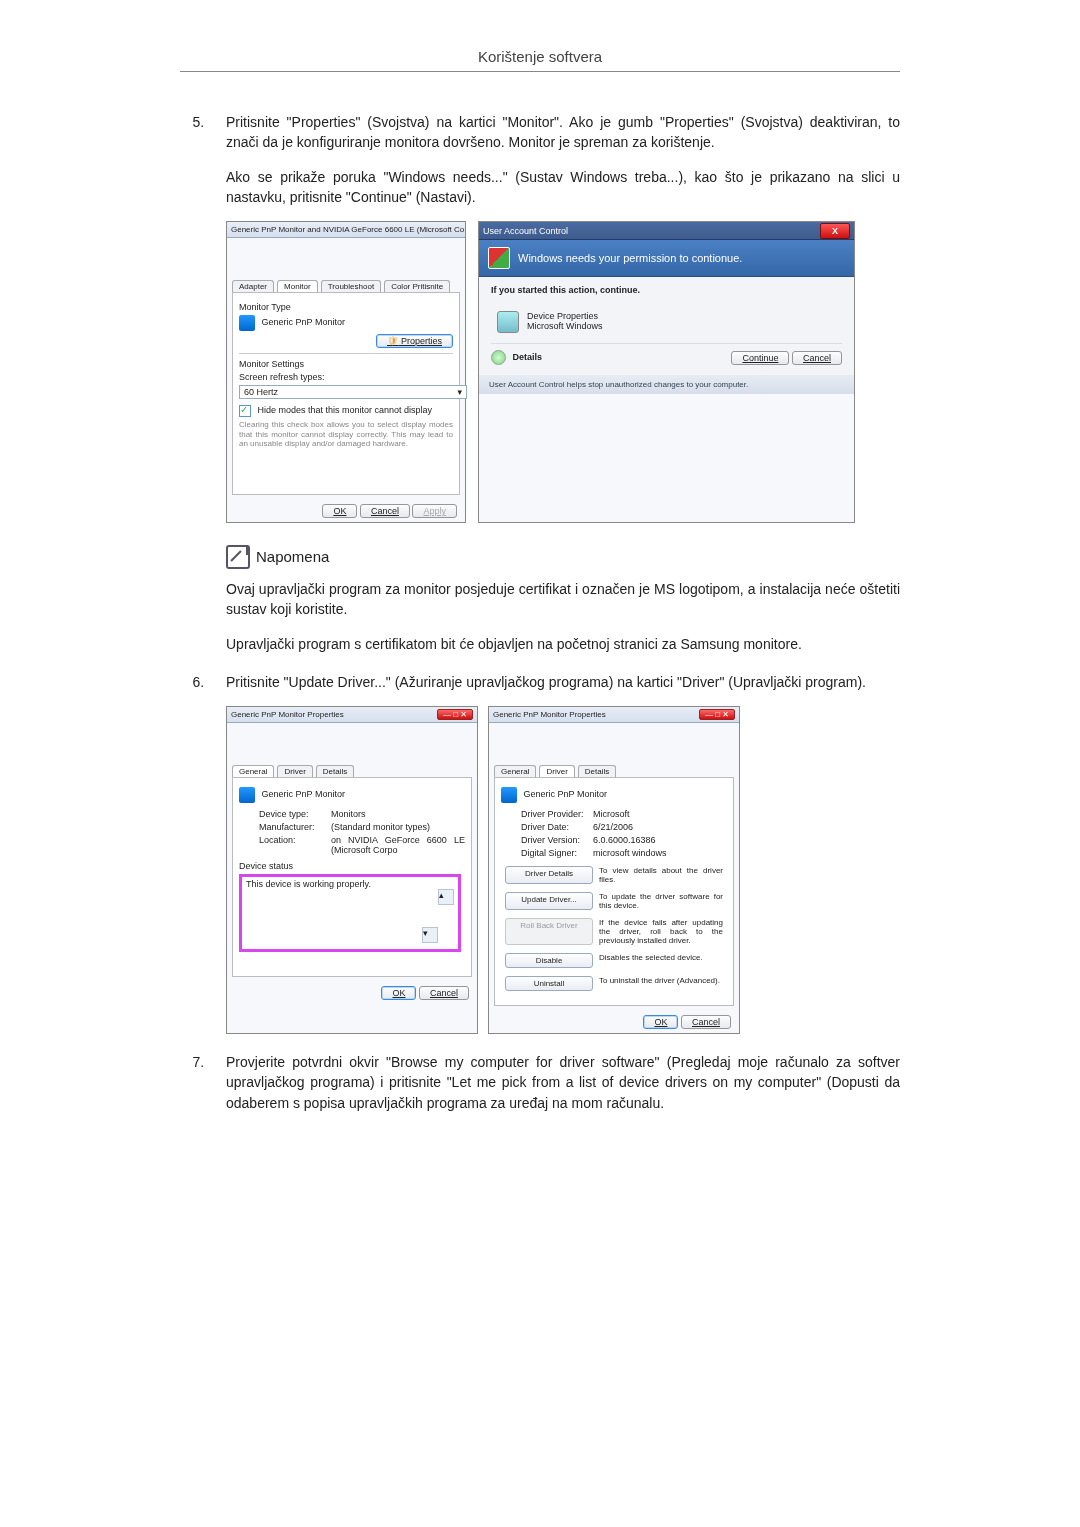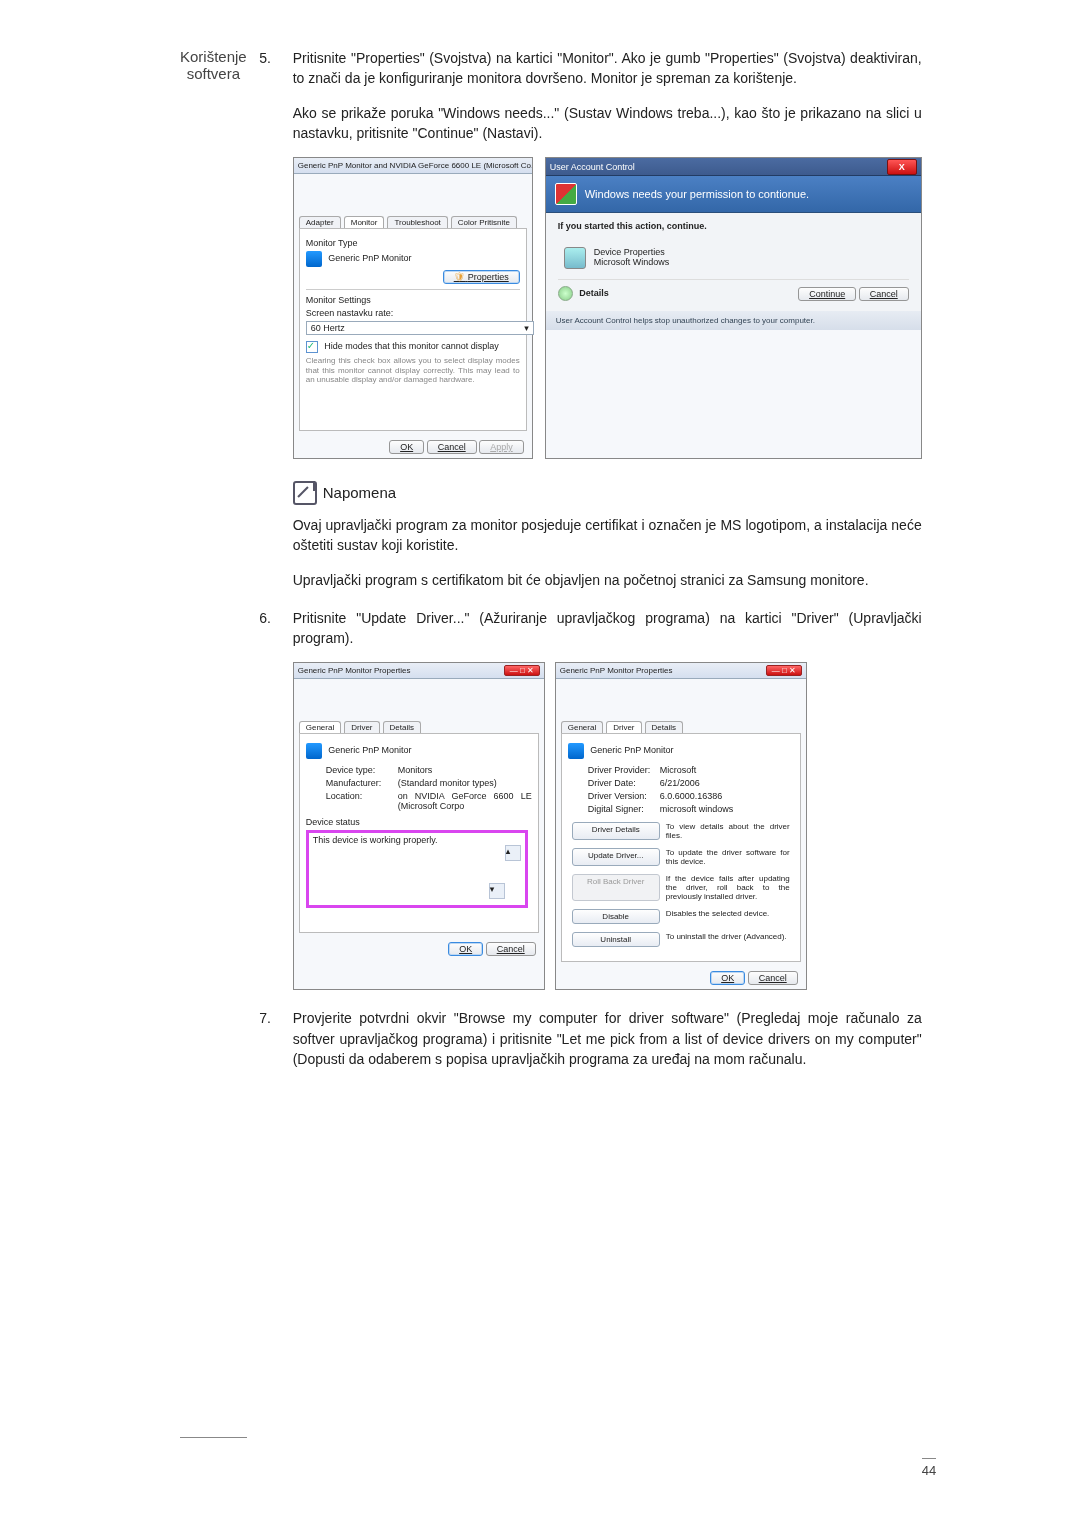--- a/index.html
+++ b/index.html
@@ -11,21 +11,21 @@
     color: #222;
     width: 1080px;
   }
   .page {
     width: 720px;
     margin: 0 auto;
     padding: 48px 0 24px 0;
     position: relative;
     min-height: 1430px;
     display: flex;
-    flex-direction: row;
+    flex-direction: column;
   }
   .header {
     text-align: center;
     font-size: 15px;
     color: #444;
     border-bottom: 1px solid #888;
     padding-bottom: 6px;
     margin-bottom: 40px;
   }
   ol.steps {
@@ -251,21 +251,21 @@
                 <span>Generic PnP Monitor</span>
               </div>
               <div class="row" style="text-align:right;">
                 <span class="btn default">
                   <span style="color:#e7a036;">🛡</span>
                   <span>Properties</span>
                 </span>
               </div>
               <div class="hr"></div>
               <div class="row">Monitor Settings</div>
-              <div class="row">Screen nastavku rate:</div>
+              <div class="row">Screen refresh types:</div>
               <div class="row">
                 <div class="field-select">
                   <span>60 Hertz</span>
                   <span>▾</span>
                 </div>
               </div>
               <div class="row" style="margin-top:6px;">
                 <span class="checkbox checked"></span>
                 <span>Hide modes that this monitor cannot display</span>
               </div>
@@ -412,17 +412,13 @@
       </div>
     </li>
 
     <li>
       <div class="li-inner">
         <p>Provjerite potvrdni okvir "Browse my computer for driver software" (Pregledaj moje računalo za softver upravljačkog programa) i pritisnite "Let me pick from a list of device drivers on my computer" (Dopusti da odaberem s popisa upravljačkih programa za uređaj na mom računalu.</p>
       </div>
     </li>
   </ol>
 
-  <div class="footer-area">
-    <div class="footer-line"></div>
-    <div class="footer-num">44</div>
-  </div>
 </div>
 
 </body></html>

